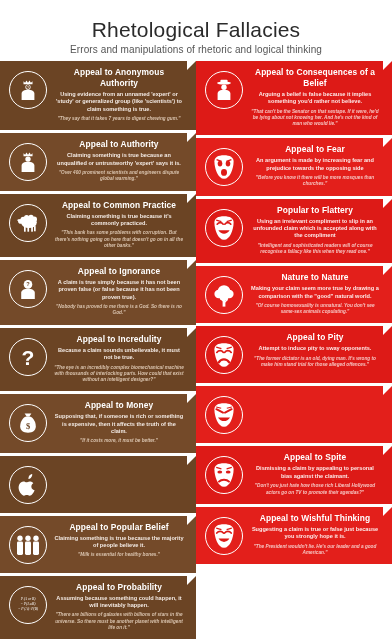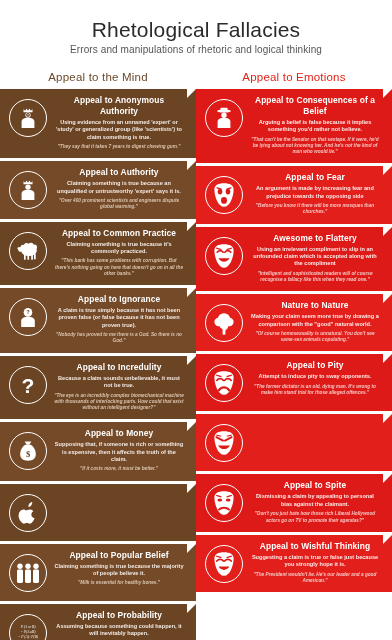--- a/index.html
+++ b/index.html
@@ -99,24 +99,20 @@
 </head>
 <body>
 
 <div id="page">
 
   <div class="header">
     <div class="title">Rhetological Fallacies</div>
     <div class="subtitle">Errors and manipulations of rhetoric and logical thinking</div>
   </div>
 
-  <div class="colheads">
-    <div class="colhead mind">Appeal to the Mind</div>
-    <div class="colhead emo">Appeal to Emotions</div>
-  </div>
 
   <div class="columns">
     <div class="col mind" id="col-mind">
         <div class="panel">
           <div class="icon-wrap">
             <div class="icon-circle">
               <svg width="24" height="24" viewBox="0 0 24 24">
                 <path fill="#ffffff" d="M7.5 3.2l1.6 1.6 1.4-2.2 1.5 2.2 1.5-2.2 1.4 2.2 1.6-1.6v3.1H7.5z"></path>
                 <circle cx="12" cy="9.1" r="2.6" fill="#ffffff"></circle>
                 <path fill="#ffffff" d="M5.6 22v-6.3c0-2.5 2.8-3.9 6.4-3.9s6.4 1.4 6.4 3.9V22z"></path>
@@ -305,21 +301,21 @@
                 <path fill="#ffffff" d="M12 1.2c6 0 9.6 2 9.6 6.2 0 6.6-3.6 17.4-9.6 17.4S2.4 14 2.4 7.4C2.4 3.2 6 1.2 12 1.2z"></path>
                 <path d="M5.2 9.2c1.6-2 4.4-2 6 0" stroke="#dd1a17" stroke-width="1.7" fill="none" stroke-linecap="round"></path>
                 <path d="M12.8 9.2c1.6-2 4.4-2 6 0" stroke="#dd1a17" stroke-width="1.7" fill="none" stroke-linecap="round"></path>
                 <path d="M6.4 15.2c2.6 4.6 8.6 4.6 11.2 0z" fill="#dd1a17"></path>
                 <path d="M4.2 5.2 9.4 6.6" stroke="#dd1a17" stroke-width="1.2" fill="none"></path>
                 <path d="M19.8 5.2 14.6 6.6" stroke="#dd1a17" stroke-width="1.2" fill="none"></path>
               </svg>
             </div>
           </div>
           <div class="txt">
-            <div class="fname">Awesome to Flattery</div>
+            <div class="fname">Popular to Flattery</div>
             <div class="fdesc">Using an irrelevant compliment to slip in an unfounded claim which is accepted along with the compliment</div>
             <div class="fquote">"Intelligent and sophisticated readers will of course recognise a fallacy like this when they read one."</div>
           </div>
         </div>
         <div class="panel alt">
           <div class="icon-wrap">
             <div class="icon-circle">
               <svg width="24" height="25" viewBox="0 0 24 25">
                 <circle cx="12" cy="8.6" r="6.4" fill="#ffffff"></circle>
                 <circle cx="6.6" cy="11" r="4.2" fill="#ffffff"></circle>

